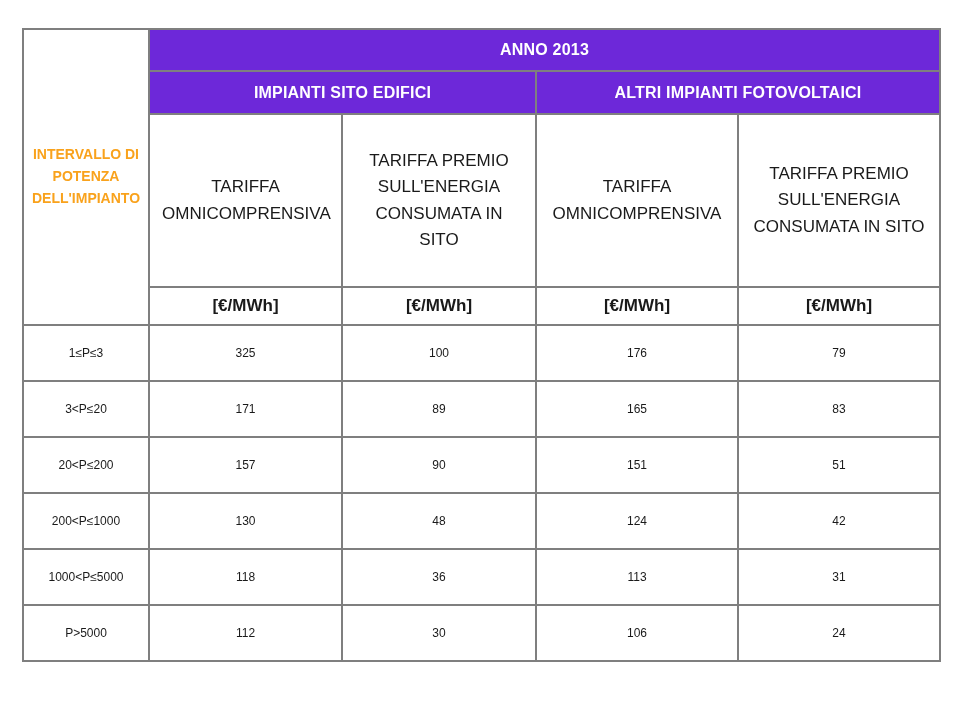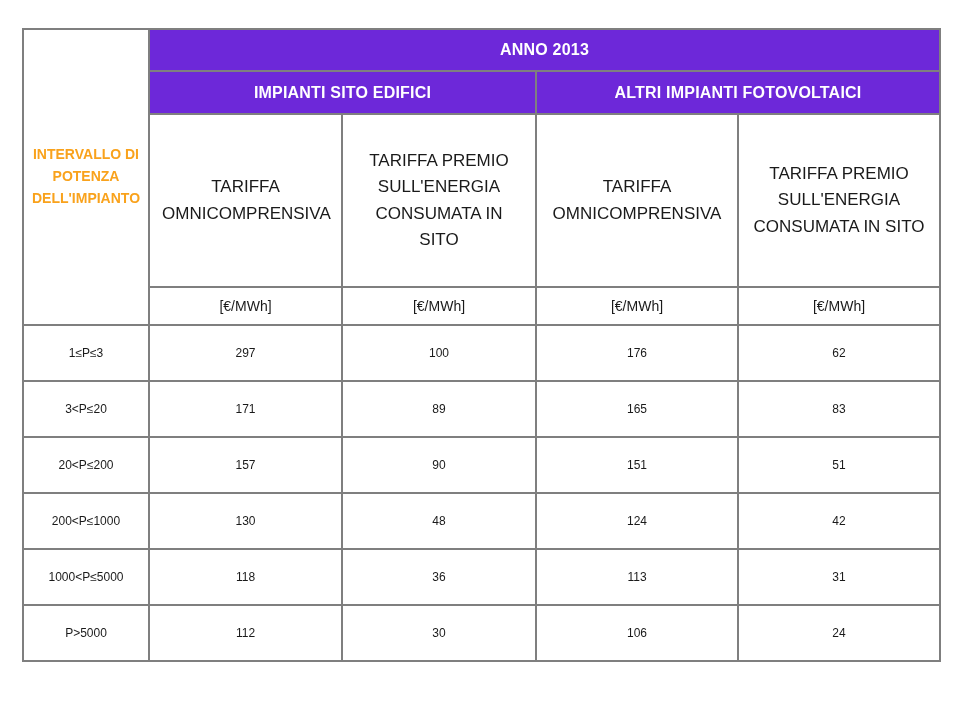--- a/index.html
+++ b/index.html
@@ -48,22 +48,22 @@
     font-size: 14px;
     line-height: 1.55;
     padding: 0 5px;
   }
   td.tariffa {
     font-size: 17px;
     line-height: 1.55;
     padding: 0 12px;
   }
   td.unit {
-    font-weight: normal;
-    font-size: 14px;
+    font-weight: bold;
+    font-size: 17px;
   }
   td.rowlabel, td.val {
     font-size: 12px;
   }
 </style>
 </head>
 <body>
 
 <div class="sheet">
   <table>
@@ -95,24 +95,24 @@
 
     <tr class="units">
       <td class="unit">[€/MWh]</td>
       <td class="unit">[€/MWh]</td>
       <td class="unit">[€/MWh]</td>
       <td class="unit">[€/MWh]</td>
     </tr>
 
     <tr class="data">
       <td class="rowlabel">1≤P≤3</td>
-      <td class="val">297</td>
+      <td class="val">325</td>
       <td class="val">100</td>
       <td class="val">176</td>
-      <td class="val">62</td>
+      <td class="val">79</td>
     </tr>
 
     <tr class="data">
       <td class="rowlabel">3&lt;P≤20</td>
       <td class="val">171</td>
       <td class="val">89</td>
       <td class="val">165</td>
       <td class="val">83</td>
     </tr>
 

